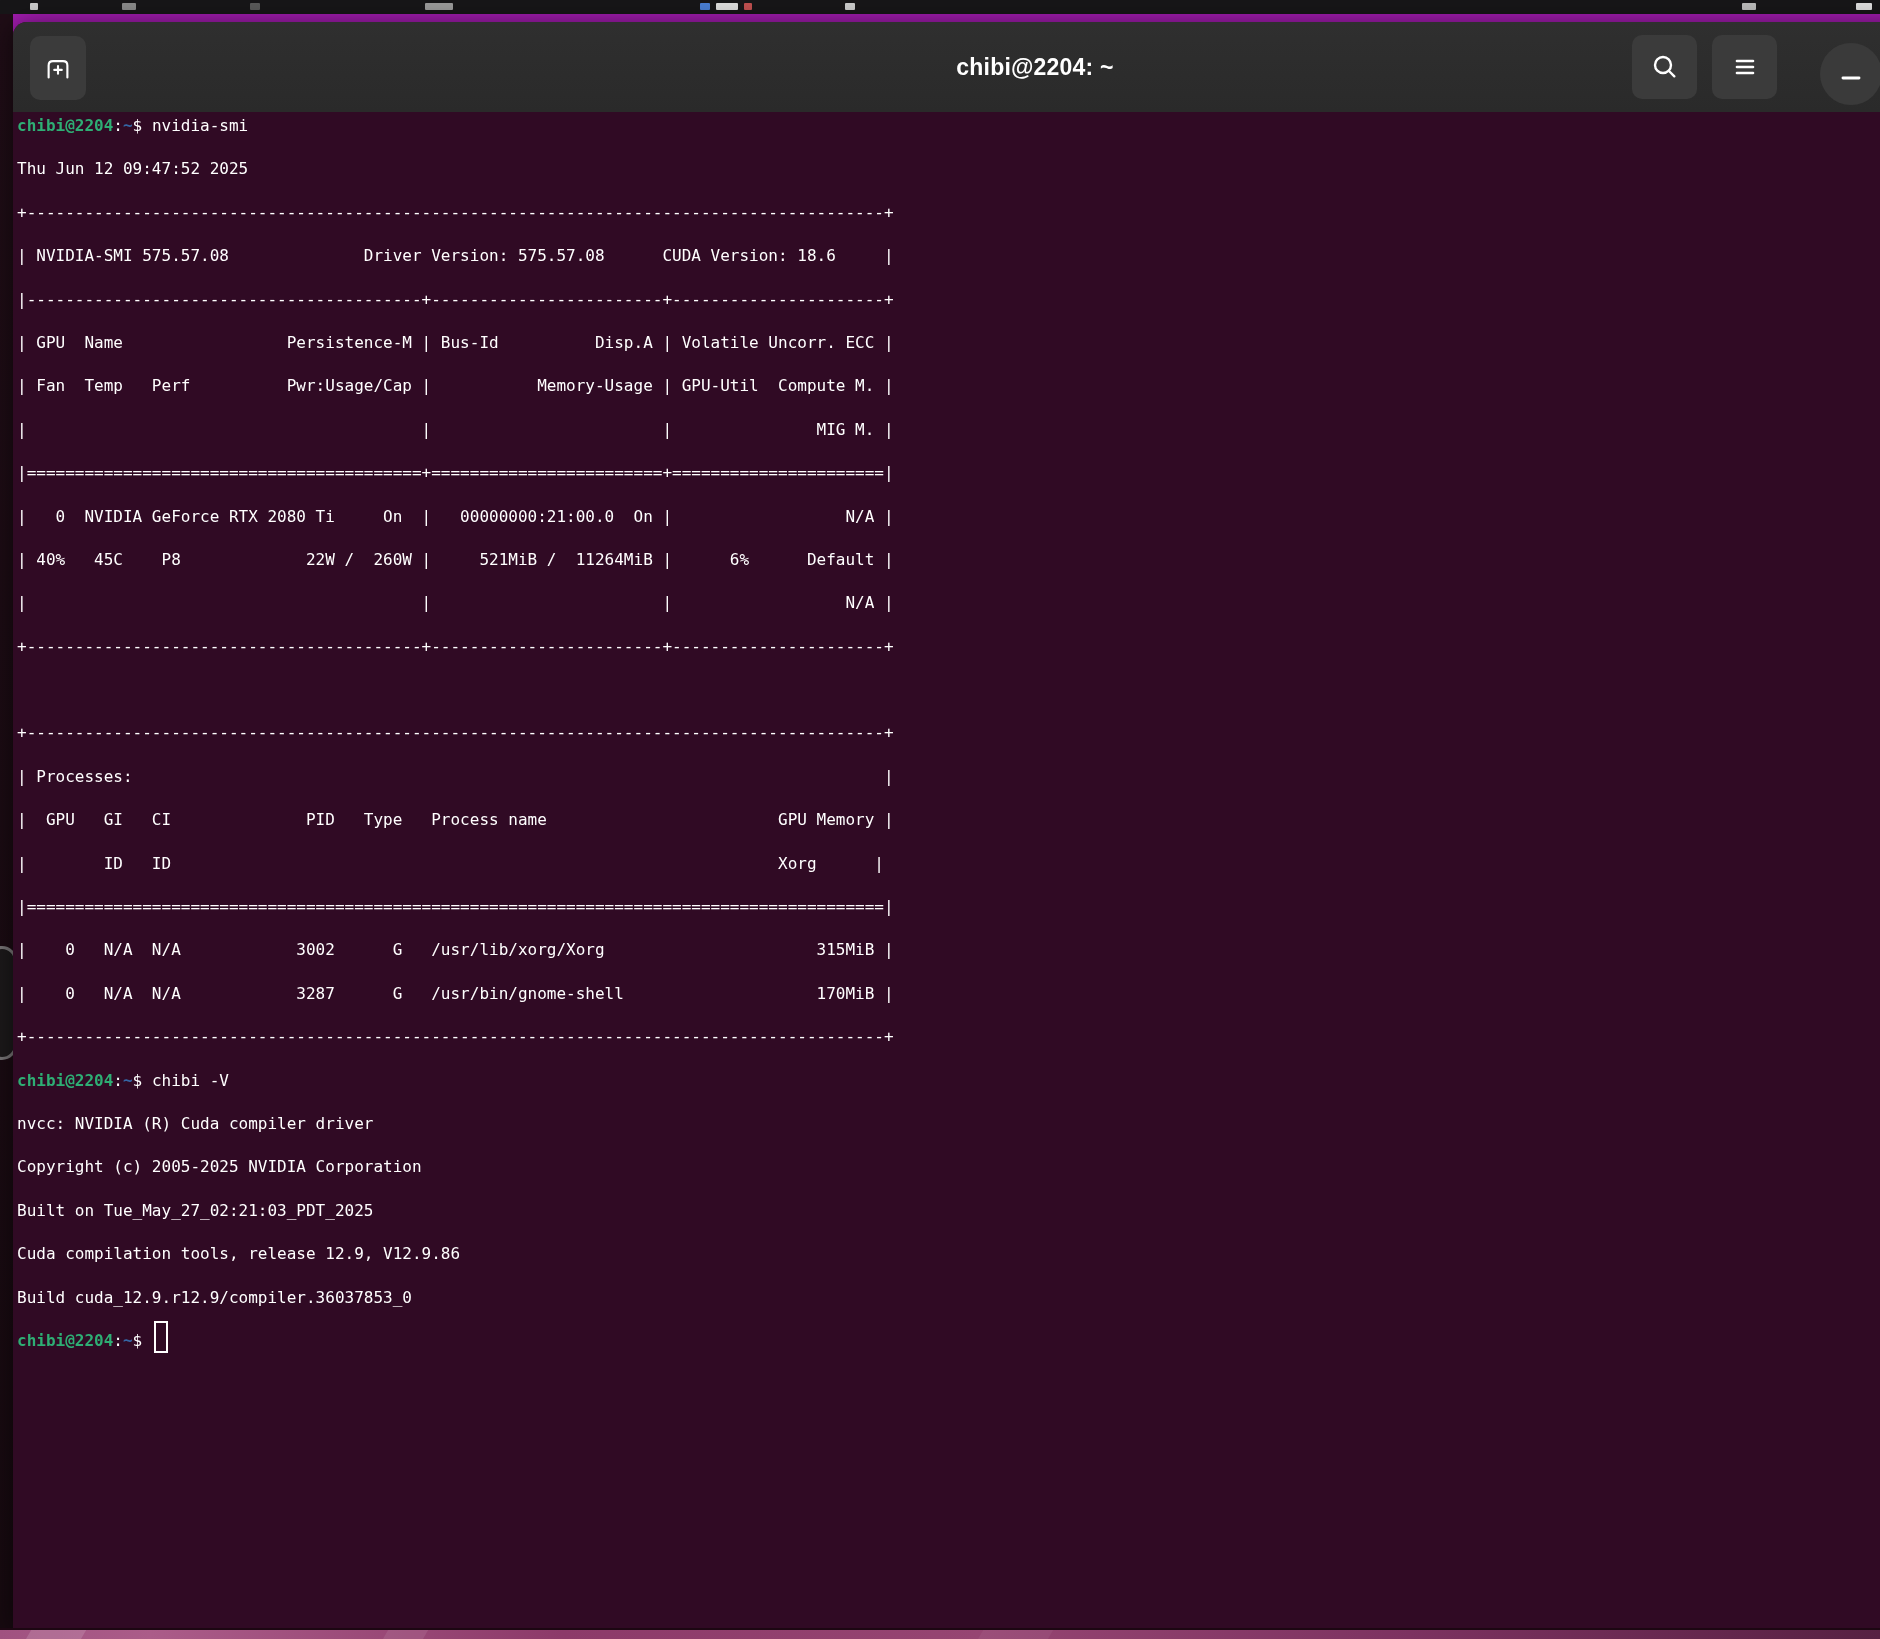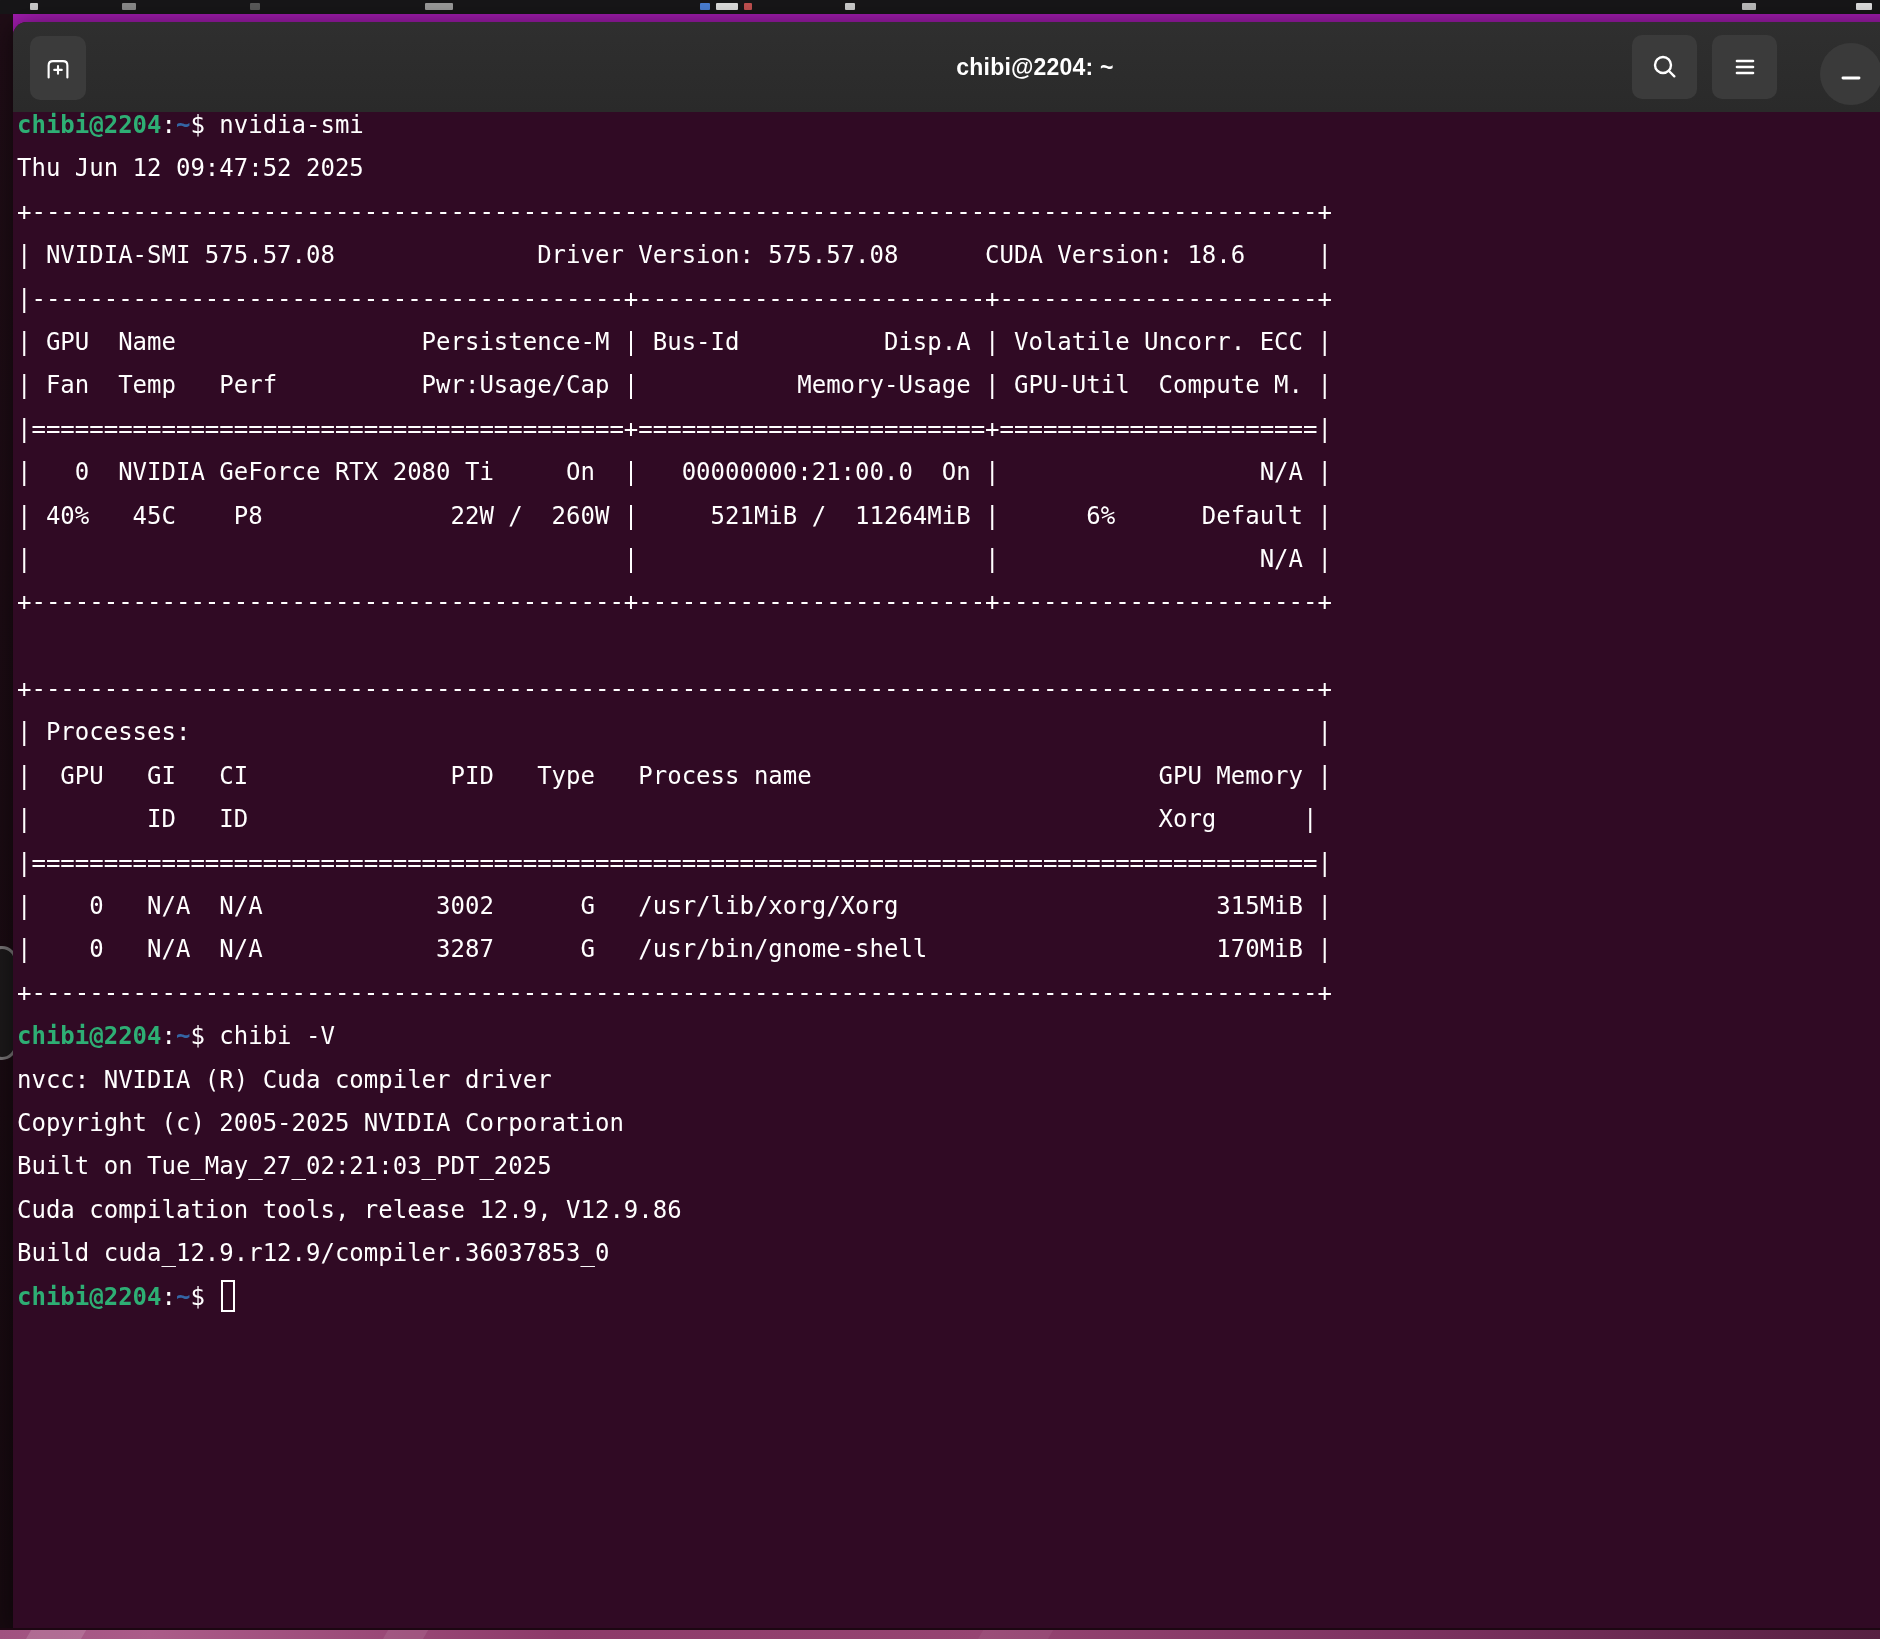--- a/index.html
+++ b/index.html
@@ -49,21 +49,21 @@
 
   
   .screen{
     position:absolute;left:0;top:90px;width:100%;height:1516px;
     background:var(--term-bg,#300a24);
     padding:0;
   }
   #terminal{
     position:absolute;left:4px;top:-8px;
     font-family:"DejaVu Sans Mono", monospace;
-    font-size:24px;
+    font-size:16px;
   }
   .term-line{height:43.4px;line-height:43.4px;white-space:pre;}
   .seg-fg{color:var(--c-fg,#ffffff);}
   .seg-green{color:var(--c-green,#2eae74);font-weight:700;}
   .seg-blue{color:var(--c-blue,#3465a4);font-weight:700;}
   .term-cursor{
     display:inline-block;width:14px;height:32px;
     border:2.5px solid var(--c-fg,#ffffff);box-sizing:border-box;
     vertical-align:-7px;margin-left:2px;
   }
@@ -139,20 +139,21 @@
 
     <div class="screen">
       <div id="terminal">
           <div class="term-line"><span class="seg-green">chibi@2204</span><span class="seg-fg">:</span><span class="seg-blue">~</span><span class="seg-fg">$ nvidia-smi</span></div>
           <div class="term-line"><span class="seg-fg">Thu Jun 12 09:47:52 2025</span></div>
           <div class="term-line"><span class="seg-fg">+-----------------------------------------------------------------------------------------+</span></div>
           <div class="term-line"><span class="seg-fg">| NVIDIA-SMI 575.57.08              Driver Version: 575.57.08      CUDA Version: 18.6     |</span></div>
           <div class="term-line"><span class="seg-fg">|-----------------------------------------+------------------------+----------------------+</span></div>
           <div class="term-line"><span class="seg-fg">| GPU  Name                 Persistence-M | Bus-Id          Disp.A | Volatile Uncorr. ECC |</span></div>
           <div class="term-line"><span class="seg-fg">| Fan  Temp   Perf          Pwr:Usage/Cap |           Memory-Usage | GPU-Util  Compute M. |</span></div>
+          <div class="term-line"><span class="seg-fg">|                                         |                        |               MIG M. |</span></div>
           <div class="term-line"><span class="seg-fg">|=========================================+========================+======================|</span></div>
           <div class="term-line"><span class="seg-fg">|   0  NVIDIA GeForce RTX 2080 Ti     On  |   00000000:21:00.0  On |                  N/A |</span></div>
           <div class="term-line"><span class="seg-fg">| 40%   45C    P8             22W /  260W |     521MiB /  11264MiB |      6%      Default |</span></div>
           <div class="term-line"><span class="seg-fg">|                                         |                        |                  N/A |</span></div>
           <div class="term-line"><span class="seg-fg">+-----------------------------------------+------------------------+----------------------+</span></div>
           <div class="term-line"><span class="seg-fg"></span></div>
           <div class="term-line"><span class="seg-fg">+-----------------------------------------------------------------------------------------+</span></div>
           <div class="term-line"><span class="seg-fg">| Processes:                                                                              |</span></div>
           <div class="term-line"><span class="seg-fg">|  GPU   GI   CI              PID   Type   Process name                        GPU Memory |</span></div>
           <div class="term-line"><span class="seg-fg">|        ID   ID                                                               Xorg      |</span></div>

